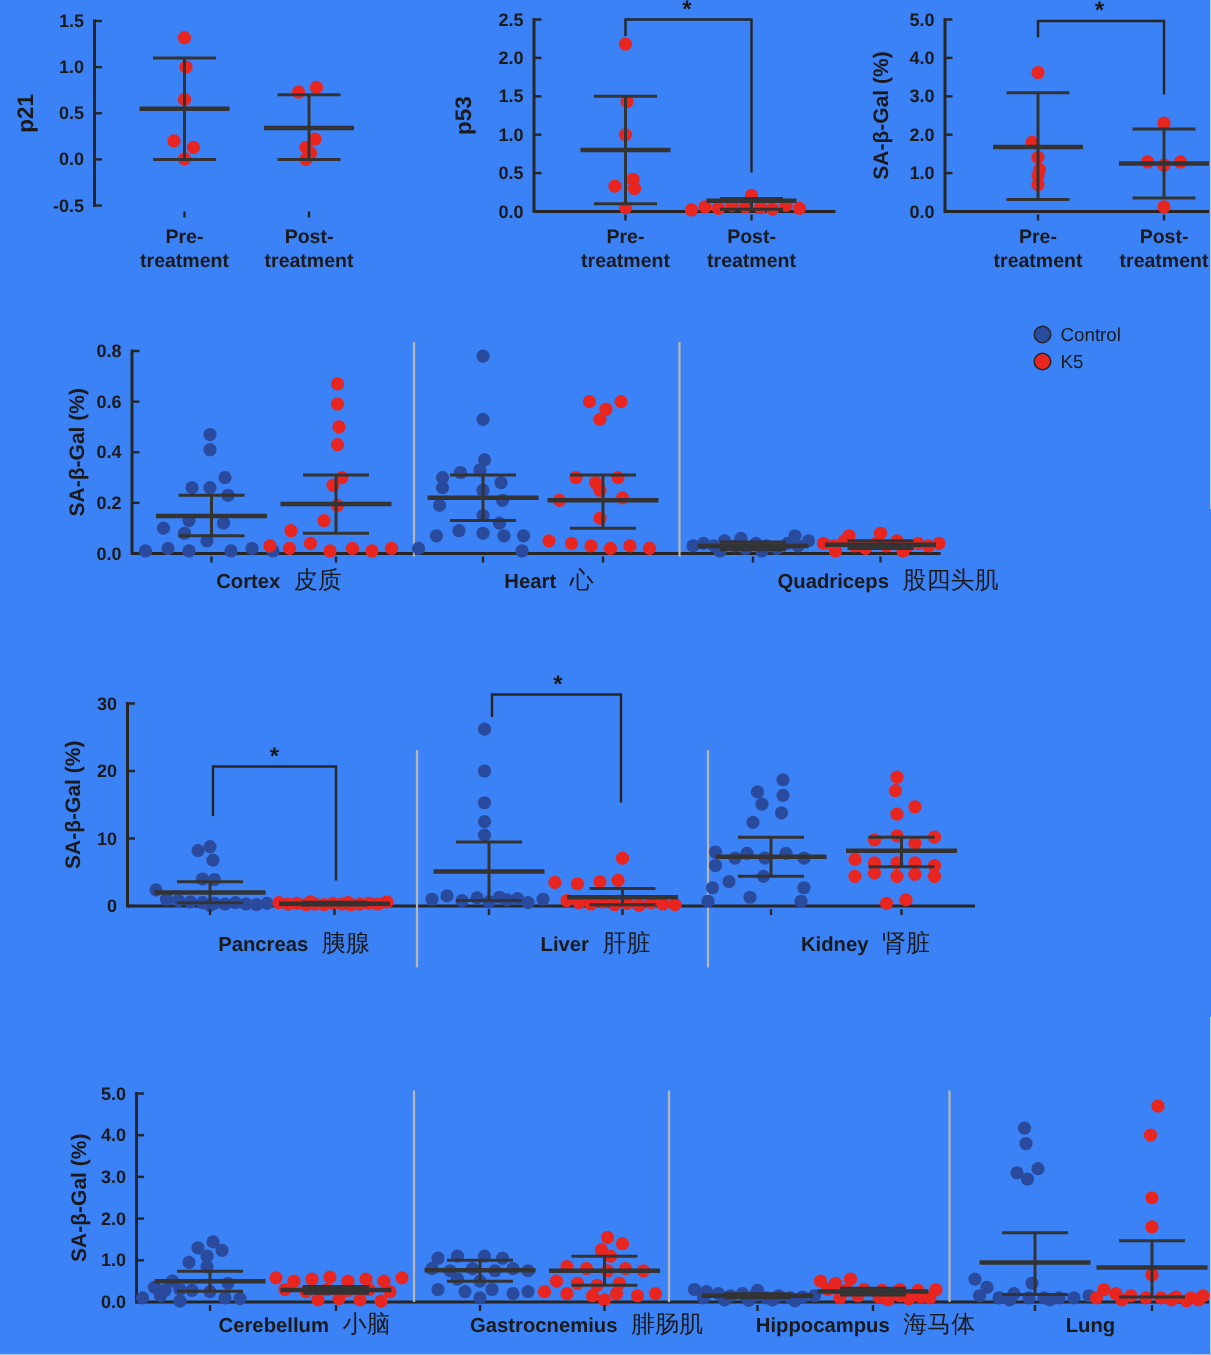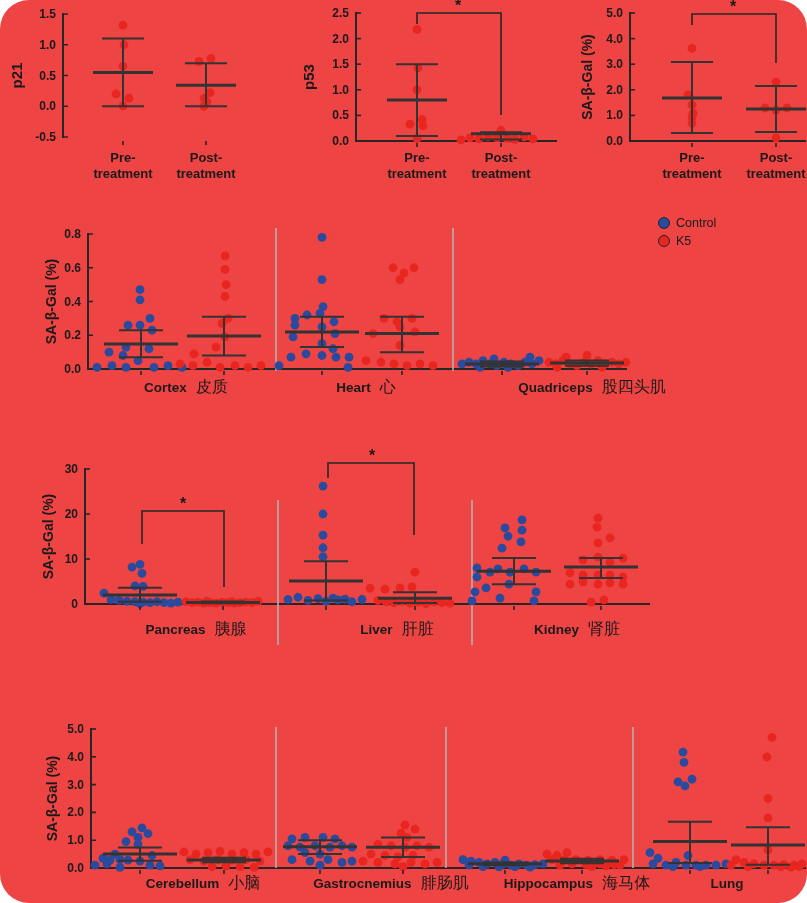--- a/index.html
+++ b/index.html
@@ -1,19 +1,19 @@
 <!DOCTYPE html>
 <html><head>
 <meta charset="utf-8">
 <style>
   html,body{margin:0;padding:0;background:#ffffff;}
-  .figure{position:relative;width:807px;height:903px;background:#ef4444;
-          font-family:"Liberation Sans",sans-serif;overflow:hidden;border-radius:29px;}
+  .figure{position:relative;width:807px;height:903px;background:#3b82f6;
+          font-family:"Liberation Sans",sans-serif;overflow:hidden;}
   .figure svg{position:absolute;left:0;top:0;font-family:"Liberation Sans",sans-serif;}
-  .legend{position:absolute;left:658px;top:216px;display:flex;flex-direction:column;gap:4px;}
+  .legend{position:absolute;left:689px;top:216px;display:flex;flex-direction:column;gap:4px;}
   .legend-item{display:flex;align-items:center;gap:6px;font-size:12.5px;color:#1a1a1a;}
   .legend-dot{width:10px;height:10px;border-radius:50%;border:1.5px solid #23242b;display:inline-block;}
 </style>
 </head>
 <body>
 
 <div class="figure">
   <svg id="fig" width="807" height="903" viewBox="0 0 807 903">
       <g>
         <line x1="63" y1="13" x2="63" y2="138" stroke="#262626" stroke-width="2"></line>

